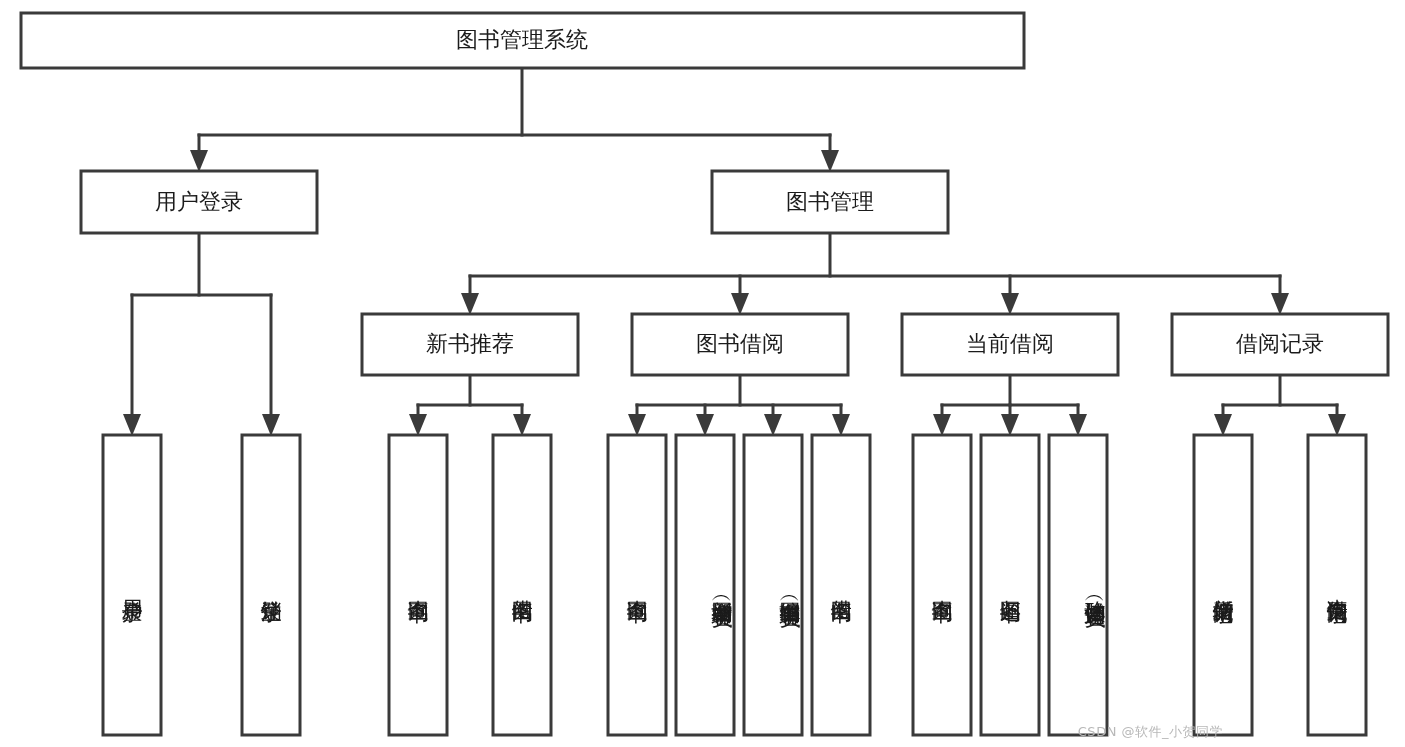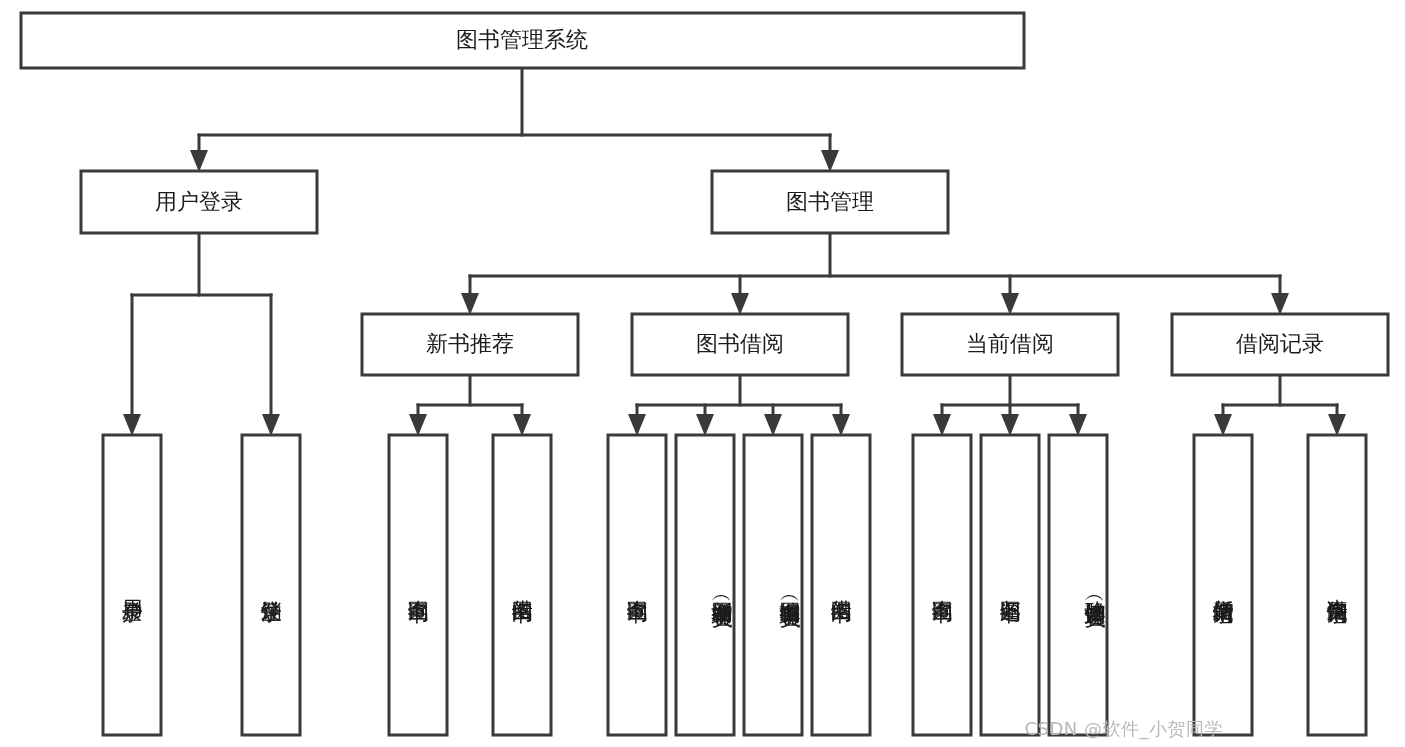--- a/index.html
+++ b/index.html
@@ -48,21 +48,21 @@
     fill: #1b1b1b;
     font-size: 22px;
     text-anchor: middle;
     dominant-baseline: middle;
   }
   .watermark-text {
     position: absolute;
     right: 8px;
     bottom: 6px;
     font-family: "DejaVu Sans", "Liberation Sans", sans-serif;
-    font-size: 18px;
+    font-size: 13px;
     color: #b8b8b8;
     white-space: nowrap;
     letter-spacing: 0.5px;
   }
 </style>
 </head>
 <body>
 
 <div id="diagram-root">
 

